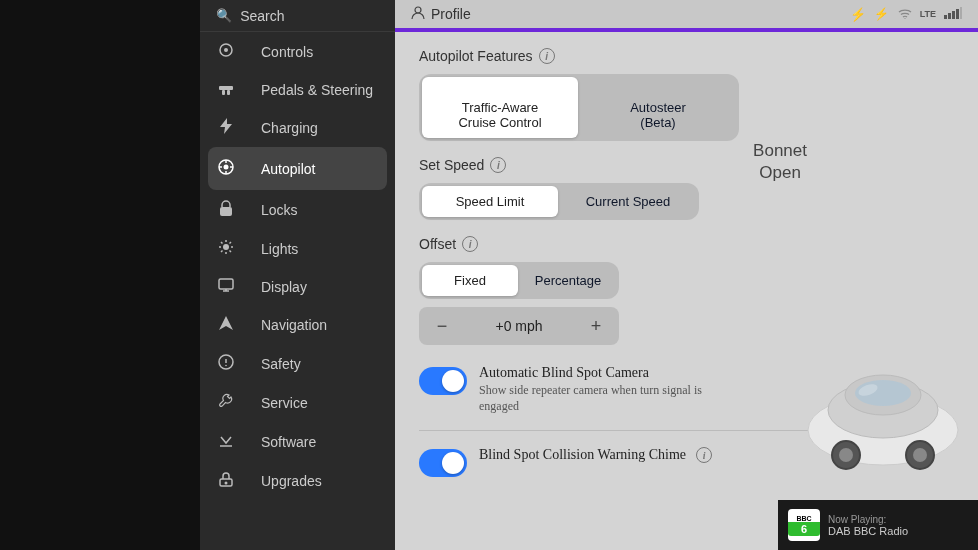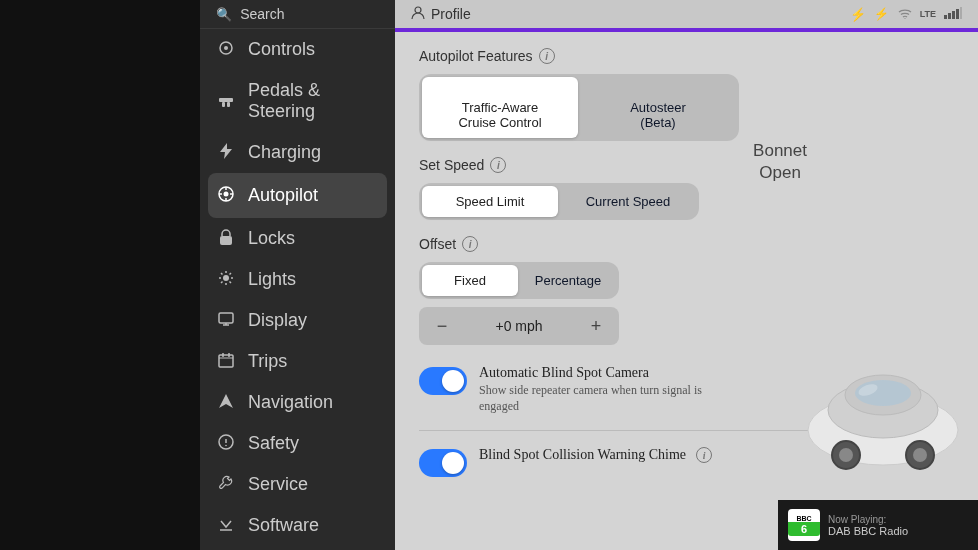--- a/index.html
+++ b/index.html
@@ -49,24 +49,24 @@
     }
 
     .sidebar-search-text {
       color: #ccc;
       font-size: 14px;
     }
 
     .sidebar-item {
       display: flex;
       align-items: center;
-      gap: 12px;
+      gap: 25px;
       padding: 10px 16px;
       cursor: pointer;
-      font-size: 18px;
+      font-size: 14px;
       color: #ccc;
       border-radius: 0;
       position: relative;
     }
 
     .sidebar-item.active {
       background: #444;
       color: #fff;
       border-radius: 8px;
       margin: 0 8px;
@@ -438,31 +438,20 @@
     <span class="item-icon">
       <svg width="16" height="14" viewBox="0 0 16 14" fill="none">
         <rect x="1" y="1" width="14" height="10" rx="1.5" stroke="#bbb" stroke-width="1.5" fill="none"></rect>
         <line x1="5" y1="13" x2="11" y2="13" stroke="#bbb" stroke-width="1.5"></line>
         <line x1="8" y1="11" x2="8" y2="13" stroke="#bbb" stroke-width="1.5"></line>
       </svg>
     </span>
     <span>Display</span>
   </div>
 
-  <div class="sidebar-item">
-    <span class="item-icon">
-      <svg width="16" height="16" viewBox="0 0 16 16" fill="none">
-        <rect x="1" y="3" width="14" height="12" rx="1" stroke="#bbb" stroke-width="1.5" fill="none"></rect>
-        <line x1="1" y1="6" x2="15" y2="6" stroke="#bbb" stroke-width="1"></line>
-        <line x1="5" y1="1" x2="5" y2="5" stroke="#bbb" stroke-width="1.5"></line>
-        <line x1="11" y1="1" x2="11" y2="5" stroke="#bbb" stroke-width="1.5"></line>
-      </svg>
-    </span>
-    <span>Trips</span>
-  </div>
 
   <div class="sidebar-item">
     <span class="item-icon">
       <svg width="16" height="16" viewBox="0 0 16 16" fill="none">
         <polygon points="8,1 15,15 8,11 1,15" fill="#bbb"></polygon>
       </svg>
     </span>
     <span>Navigation</span>
   </div>
 

